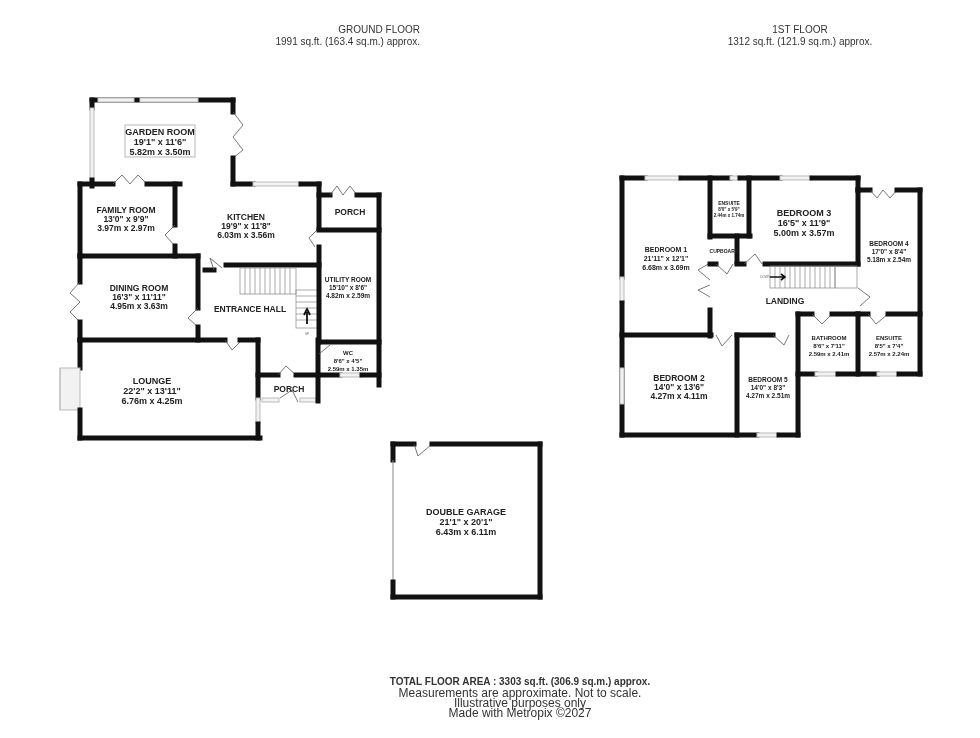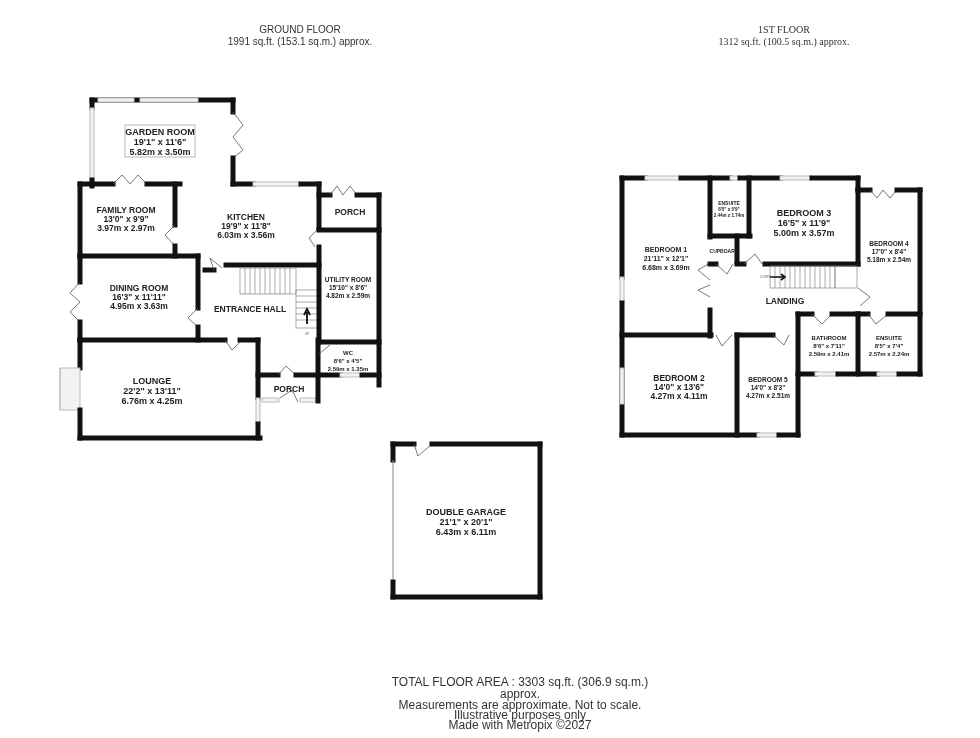--- a/index.html
+++ b/index.html
@@ -1,40 +1,40 @@
 <!DOCTYPE html>
 <html><head>
 <meta charset="utf-8">
 <style>
   html, body { margin:0; padding:0; background:#ffffff; }
   body { width:980px; height:738px; position:relative; overflow:hidden; font-family:"Liberation Sans", sans-serif; color:#222; }
   .hdr { position:absolute; text-align:center; font-size:10px; line-height:12px; color:#333; }
   .hdr .t { display:block; }
-  #hdr-ground { left:180px; top:24px; width:240px; }
-  #hdr-first { left:684px; top:24px; width:200px;font-family:Liberation Serif, serif; }
+  #hdr-ground { left:180px; top:24px; width:240px;text-align:right; }
+  #hdr-first { left:700px; top:24px; width:200px; }
   svg.plan { position:absolute; left:0; top:0; }
   .wl { stroke:#111; stroke-width:5; fill:none; stroke-linecap:square; }
   .win { stroke:#bbb; stroke-width:1; fill:#f2f2f2; }
   .door { stroke:#555; stroke-width:0.8; fill:none; }
   .stair { stroke:#888; stroke-width:0.7; fill:none; }
   .lbl { font-family:"Liberation Sans", sans-serif; font-weight:bold; fill:#222; text-anchor:middle; }
   .footer { position:absolute; left:380px; top:676px; width:280px; text-align:center; color:#333; }
-  .footer .total { font-size:12px; display:block; line-height:12px; }
+  .footer .total { font-size:10px; display:block; line-height:12px;font-weight:bold; }
   .footer .small { font-size:12px; display:block; line-height:10px; }
 </style>
 </head>
 <body>
 
 <div class="hdr" id="hdr-ground">
   <span class="t">GROUND FLOOR</span>
-  <span class="t">1991 sq.ft. (153.1 sq.m.) approx.</span>
+  <span class="t">1991 sq.ft. (163.4 sq.m.) approx.</span>
 </div>
 <div class="hdr" id="hdr-first">
   <span class="t">1ST FLOOR</span>
-  <span class="t">1312 sq.ft. (100.5 sq.m.) approx.</span>
+  <span class="t">1312 sq.ft. (121.9 sq.m.) approx.</span>
 </div>
 
 <svg class="plan" width="980" height="738" viewBox="0 0 980 738">
 
   <g>
 
     <line class="wl" x1="92" y1="100" x2="233" y2="100"></line>
     <rect class="win" x="98" y="98" width="36" height="4"></rect>
     <rect class="win" x="140" y="98" width="58" height="4"></rect>
     <line class="wl" x1="92" y1="100" x2="92" y2="108"></line>

